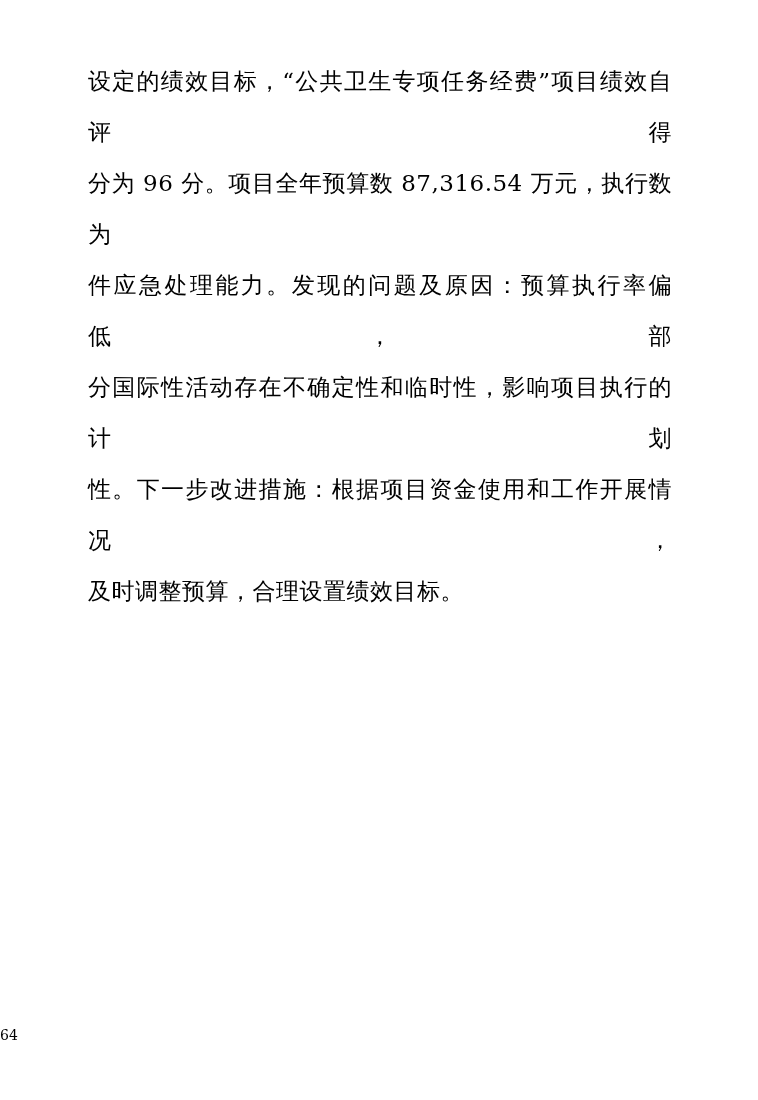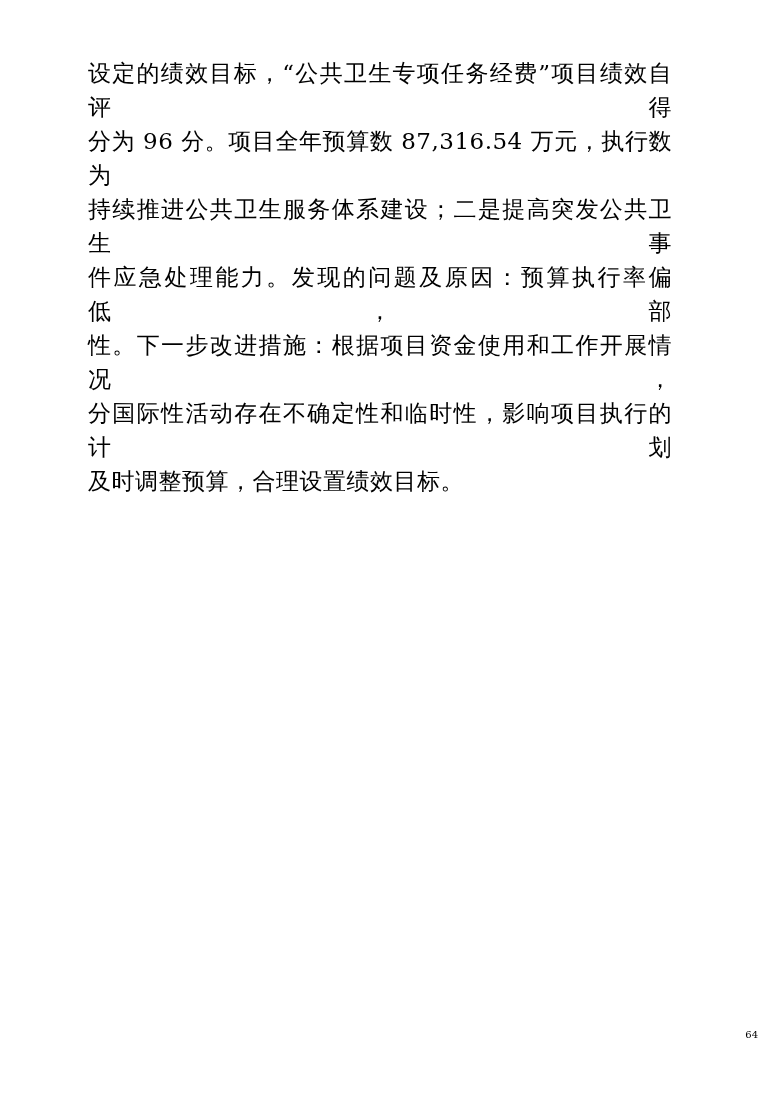--- a/index.html
+++ b/index.html
@@ -17,47 +17,46 @@
     color: #000000;
   }
   .content {
     position: absolute;
     left: 88px;
     right: 86px;
     top: 56px;
   }
   .line {
     font-size: 23px;
-    line-height: 34px;
+    line-height: 51px;
     text-align: justify;
     text-align-last: justify;
     white-space: normal;
     letter-spacing: 0.5px;
   }
   .line.last {
     text-align: center;
     text-align-last: left;
   }
   .page-number {
     position: absolute;
     left: 0;
     right: 0;
     top: 1026px;
-    text-align: right;
-    font-size: 10px;
+    text-align: left;
+    font-size: 14px;
     line-height: 18px;
   }
 </style>
 </head>
 <body>
 
 <div class="page">
   <div class="content">
     <div class="line">设定的绩效目标，“公共卫生专项任务经费”项目绩效自评得</div>
     <div class="line">分为 96 分。项目全年预算数 87,316.54 万元，执行数为</div>
-    <div class="line">持续推进公共卫生服务体系建设；二是提高突发公共卫生事</div>
     <div class="line">件应急处理能力。发现的问题及原因：预算执行率偏低，部</div>
+    <div class="line">分国际性活动存在不确定性和临时性，影响项目执行的计划</div>
     <div class="line">性。下一步改进措施：根据项目资金使用和工作开展情况，</div>
-    <div class="line">分国际性活动存在不确定性和临时性，影响项目执行的计划</div>
     <div class="line last">及时调整预算，合理设置绩效目标。</div>
   </div>
   <div class="page-number">64</div>
 </div>
 
 </body></html>

